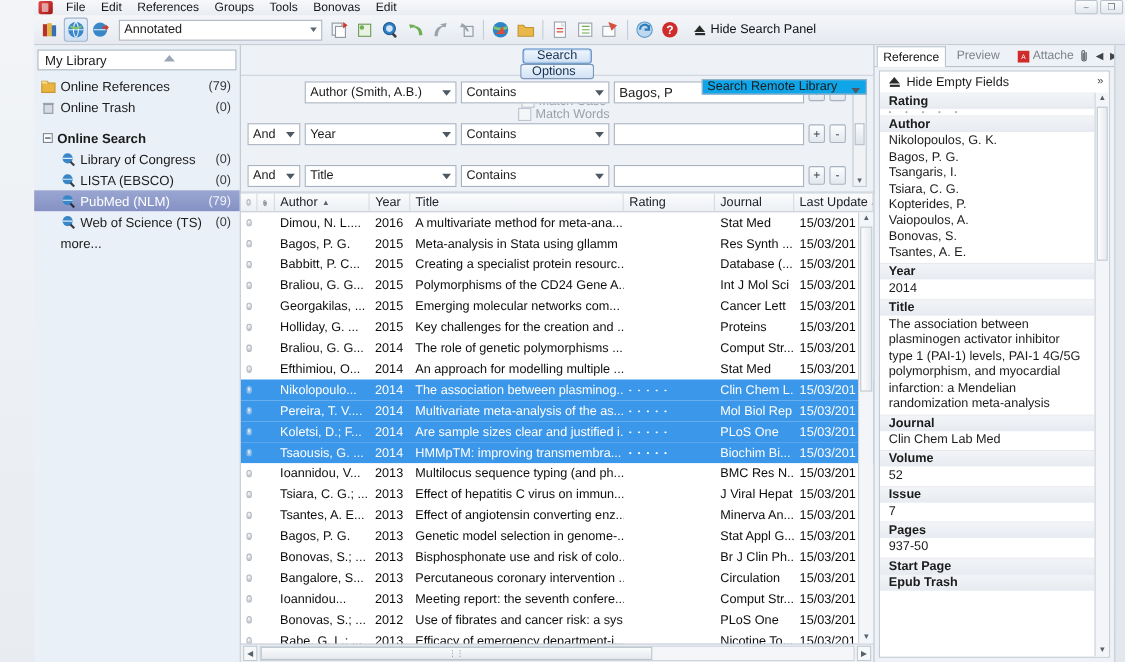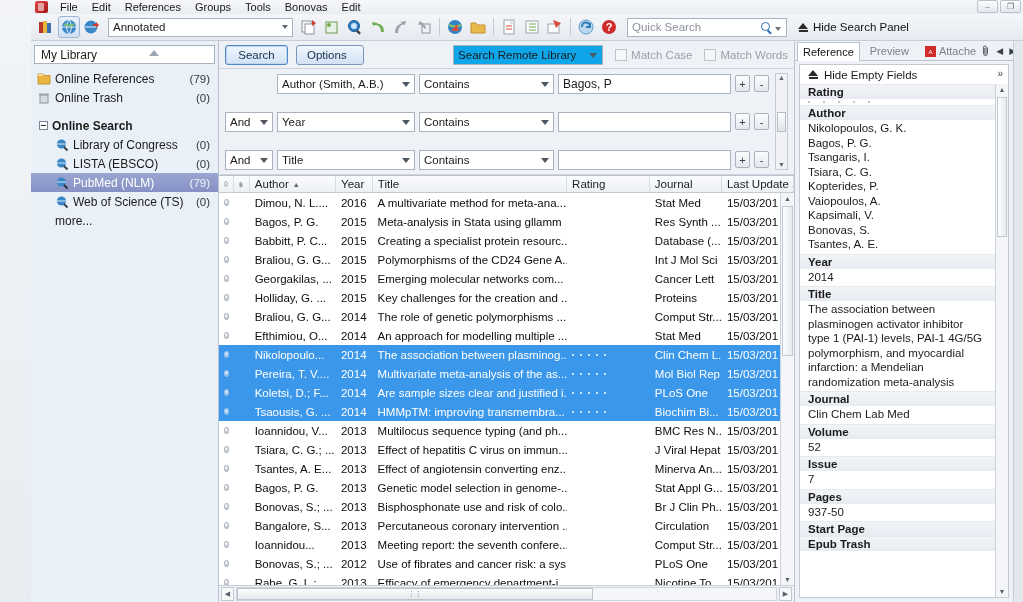--- a/index.html
+++ b/index.html
@@ -88,21 +88,21 @@
           margin-right:4px; position:relative; flex:0 0 auto;}
   .expander:after{content:"";position:absolute;left:1px;top:3px;width:5px;height:1px;
           background:#2a2f36;}
 
   
   .center { flex:1; display:flex; flex-direction:column; min-width:0;
             background:#eef1f5; }
 
   
   .searchtop { height:28px; display:flex; align-items:center; padding:3px 6px;
-            border-bottom:1px solid #cdd4dd; }
+            border-bottom:1px solid #cdd4dd;flex-direction:column; }
   .btn { height:20px; border:1px solid #7a96b8; border-radius:3px;
          background:linear-gradient(#f0f6fd,#d2e2f5); font-size:11.5px;
          display:flex;align-items:center;justify-content:center;
          padding:0 10px; color:#14304e; }
   .btn.primary { border-color:#4f86c6; box-shadow:0 0 0 1px #bed5ee inset; min-width:63px;}
   .btn.opt { min-width:62px; position:relative; padding-right:16px;}
   .btn.opt .tri{position:absolute;right:5px;top:7px;border-top:3.5px solid transparent;
          border-bottom:3.5px solid transparent;border-left:5px solid #4a6party;}
   .btn.opt .tri{border-left-color:#44617f;}
   .remote { margin-left:auto; width:150px; height:20px; background:#0ea5e9;
@@ -345,25 +345,20 @@
           <path d="M13 5v4h-4" stroke="#2c7bb6" fill="none" stroke-width="2"></path>
         </svg>
     </div>
     <div class="tbi">
       <svg class="g" viewBox="0 0 18 18">
           <circle cx="9" cy="9" r="7" fill="#cf2b2b"></circle>
           <text x="9" y="13" font-size="11" font-weight="bold" fill="#fff" text-anchor="middle" font-family="Liberation Sans">?</text>
         </svg>
     </div>
 
-    <div class="quick">
-      <span title="Quick Search">Quick Search</span>
-      <span class="mag"></span>
-      <span class="arw2"></span>
-    </div>
 
     <div class="hidepanel">
       <span class="updot-wrap">
           <span class="updot"></span>
           <i></i>
         </span>
       <span>Hide Search Panel</span>
     </div>
   </div>
 
@@ -925,21 +920,20 @@
               <i></i>
             </div>
             <div class="fldlabel">Author</div>
             <div class="fldval" style="background: rgb(255, 255, 255);">
               <div>Nikolopoulos, G. K.</div>
               <div>Bagos, P. G.</div>
               <div>Tsangaris, I.</div>
               <div>Tsiara, C. G.</div>
               <div>Kopterides, P.</div>
               <div>Vaiopoulos, A.</div>
-              <div>Kapsimali, V.</div>
               <div>Bonovas, S.</div>
               <div>Tsantes, A. E.</div>
             </div>
             <div class="fldlabel">Year</div>
             <div class="fldval">2014</div>
             <div class="fldlabel">Title</div>
             <div class="fldval" style="white-space: normal;">The association between plasminogen activator inhibitor type 1 (PAI-1) levels, PAI-1 4G/5G polymorphism, and myocardial infarction: a Mendelian randomization meta-analysis</div>
             <div class="fldlabel">Journal</div>
             <div class="fldval">Clin Chem Lab Med</div>
             <div class="fldlabel">Volume</div>

